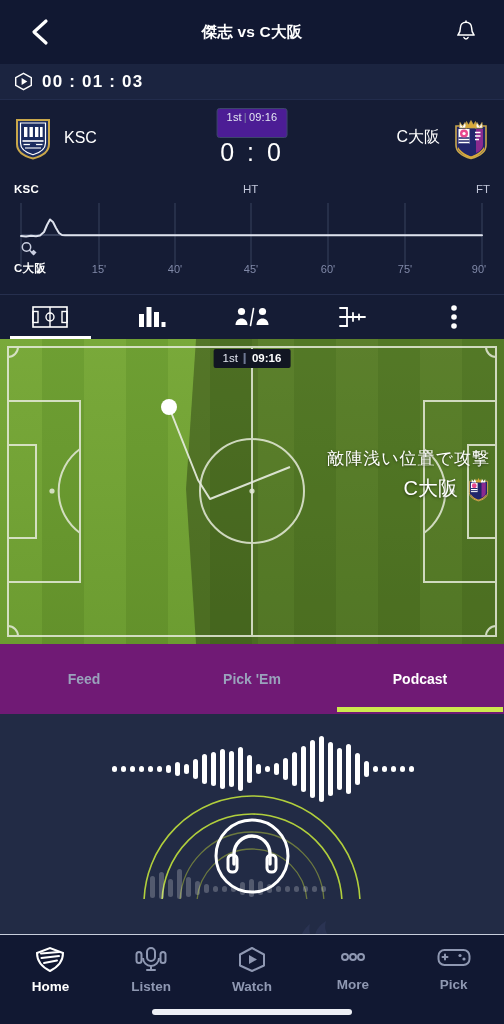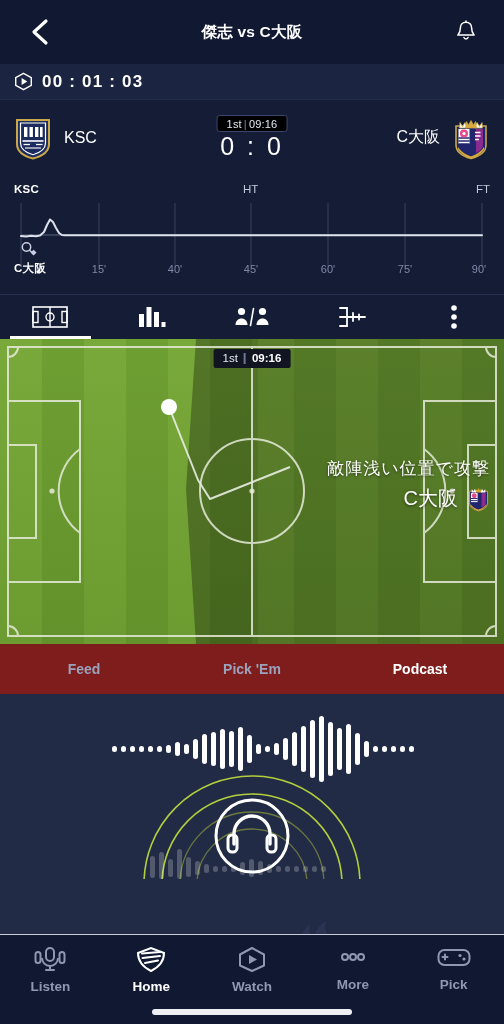--- a/index.html
+++ b/index.html
@@ -47,22 +47,22 @@
   .team-name { font-size:16px; font-weight:500; white-space:nowrap; }
   .crest { width:38px; height:44px; flex:none; position:relative; }
 
   .score-block {
     position:absolute; left:50%; transform:translateX(-50%);
     top:0; height:75px; display:flex; flex-direction:column;
     align-items:center; justify-content:center; gap:1px;
   }
   .period-badge {
     border:1px solid #3C466A; border-radius:3px;
-    padding:2px 9px 1px; font-size:11px; color:#E4E7F2;
-    background:#000000; letter-spacing:.2px; white-space:nowrap;
+    padding:2px 9px 14px; font-size:11px; color:#E4E7F2;
+    background:#4c1d95; letter-spacing:.2px; white-space:nowrap;
   }
   .period-badge .sep { color:#7D86A5; margin:0 2px; }
   .score { font-size:25px; font-weight:400; letter-spacing:3px; line-height:1.1; }
 
   
   .momentum {
     flex:none; height:120px; position:relative;
     background:#151C35; padding:6px 10px 0 12px;
     border-bottom:1px solid #262F4E;
   }
@@ -108,32 +108,32 @@
   .pitch-badge {
     position:absolute; left:50%; transform:translateX(-50%); top:10px;
     background:#111522; color:#fff; font-size:11.5px;
     padding:3px 9px 4px; border-radius:2px; white-space:nowrap;
     display:flex; align-items:center; gap:6px; z-index:4;
   }
   .pitch-badge .pb-half { color:#E2E6F0; }
   .pitch-badge .pb-bar { width:2px; height:11px; background:#6E7893; }
   .pitch-badge .pb-clock { font-weight:bold; }
   .pitch-caption {
-    position:absolute; right:14px; top:118px; z-index:4;
+    position:absolute; right:14px; top:108px; z-index:4;
     text-align:right; text-shadow:0 1px 3px rgba(0,0,0,.55);
   }
   .pc-line1 { font-size:17px; letter-spacing:1px; color:#fff; }
   .pc-line2 {
     font-size:20px; color:#fff; margin-top:5px;
     display:flex; align-items:center; justify-content:flex-end; gap:9px;
   }
 
   
   .sec-tabs {
-    flex:none; height:50px; background:#7f1d1d;
+    flex:none; height:70px; background:#701a75;
     display:flex; align-items:center; position:relative;
   }
   .sec-tab {
     flex:1; display:flex; align-items:center; justify-content:center;
     height:65px; position:relative; font-size:14px; color:#9AA2BC; font-weight:bold;
   }
   .sec-tab.active { color:#FFFFFF; }
   .sec-tab .sec-underline {
     position:absolute; bottom:0; left:50%; transform:translateX(-50%);
     width:166px; height:5px; background:#CDE84E; display:none;
@@ -553,40 +553,40 @@
       <polygon points="56,56 59,49 66,49 69,56 62,60"></polygon>
     </g>
   </svg>
   <div class="watermark">
     <span class="wm-jp">ザ・ブックメーカーズ</span>
     <span class="wm-en">THE BOOKMAKERS</span>
   </div>
 
   <div class="bottom-nav">
 
+    <div class="nav-item active">
+      <svg width="32" height="26" viewBox="0 0 32 26">
+        <path d="M16 25C8 21 3 15 3 7l13-5 13 5c0 8-5 14-13 18z" fill="none" stroke="#fff" stroke-width="2"></path>
+        <path d="M7 7.5l18-1.5M7.5 12l17.5-2M10 17l13-2.5" stroke="#fff" stroke-width="2" stroke-linecap="round"></path>
+      </svg>
+      <span class="nav-label">Home</span>
+    </div>
+
     <div class="nav-item">
       <svg width="32" height="26" viewBox="0 0 32 26">
         <rect x="12" y="2" width="8" height="13" rx="4" fill="none" stroke="#8F98B2" stroke-width="2"></rect>
         <path d="M8 12a8 8 0 0 0 16 0" fill="none" stroke="#8F98B2" stroke-width="2"></path>
         <path d="M16 20v4" stroke="#8F98B2" stroke-width="2" stroke-linecap="round"></path>
         <path d="M12 24h8" stroke="#8F98B2" stroke-width="2" stroke-linecap="round"></path>
         <rect x="1.5" y="6" width="5" height="11" rx="2.5" fill="none" stroke="#8F98B2" stroke-width="2"></rect>
         <rect x="25.5" y="6" width="5" height="11" rx="2.5" fill="none" stroke="#8F98B2" stroke-width="2"></rect>
       </svg>
       <span class="nav-label">Listen</span>
     </div>
 
-    <div class="nav-item active">
-      <svg width="32" height="26" viewBox="0 0 32 26">
-        <path d="M16 25C8 21 3 15 3 7l13-5 13 5c0 8-5 14-13 18z" fill="none" stroke="#fff" stroke-width="2"></path>
-        <path d="M7 7.5l18-1.5M7.5 12l17.5-2M10 17l13-2.5" stroke="#fff" stroke-width="2" stroke-linecap="round"></path>
-      </svg>
-      <span class="nav-label">Home</span>
-    </div>
-
     <div class="nav-item">
       <svg width="32" height="26" viewBox="0 0 32 26">
         <polygon points="16,2 28,8.5 28,19.5 16,25 4,19.5 4,8.5" fill="none" stroke="#8F98B2" stroke-width="2" stroke-linejoin="round"></polygon>
         <polygon points="13,9 21,13.5 13,18" fill="#8F98B2"></polygon>
       </svg>
       <span class="nav-label">Watch</span>
     </div>
 
     <div class="nav-item">
       <svg width="34" height="24" viewBox="0 0 34 24">

